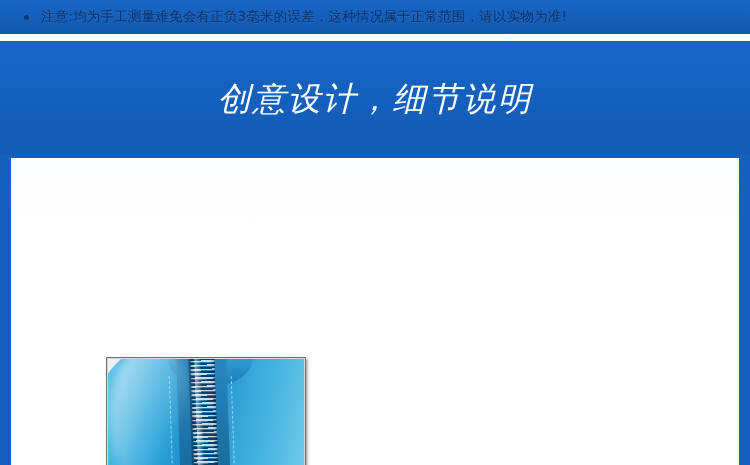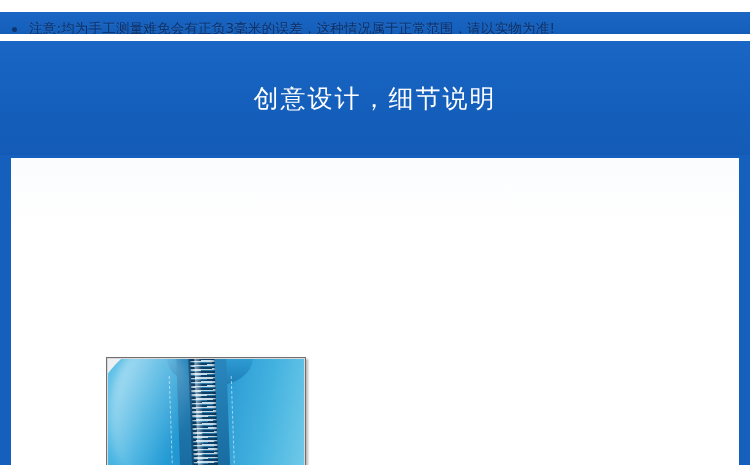--- a/index.html
+++ b/index.html
@@ -20,29 +20,29 @@
     left: 0; top: 0;
     width: 750px;
     height: 465px;
     background: #ffffff;
     overflow: hidden;
   }
 
   
   .notice-bar {
     position: absolute;
-    left: 0; top: 12px;
+    left: 0; top: 0;
     width: 750px;
     height: 34px;
     background: #1661c0;
     background: linear-gradient(180deg,#1b66c4 0%,#1560bb 55%,#1257ad 100%);
     display: flex;
     align-items: center;
     box-sizing: border-box;
-    padding-left: 12px;
+    padding-left: 24px;
   }
   .notice-bullet {
     width: 5px;
     height: 5px;
     border-radius: 50%;
     background: #0c2f63;
     margin-right: 12px;
     flex: 0 0 auto;
     opacity: .85;
   }
@@ -72,25 +72,26 @@
     width: 750px;
     height: 114px;
     background: #1560bd;
     background: linear-gradient(180deg,#1a66c5 0%,#1560bd 50%,#135bb6 100%);
     display: flex;
     align-items: center;
     justify-content: center;
   }
   .heading-text {
     color: #ffffff;
-    font-size: 25px;
+    font-size: 33px;
     line-height: 1;
     letter-spacing: 2px;
     font-family: "DejaVu Sans", "Liberation Sans", sans-serif;
     white-space: nowrap;
+    font-style: italic;
   }
 
   
   .content-frame {
     position: absolute;
     left: 0; top: 155px;
     width: 750px;
     height: 310px;
     background: #1560bd;
     box-sizing: border-box;

